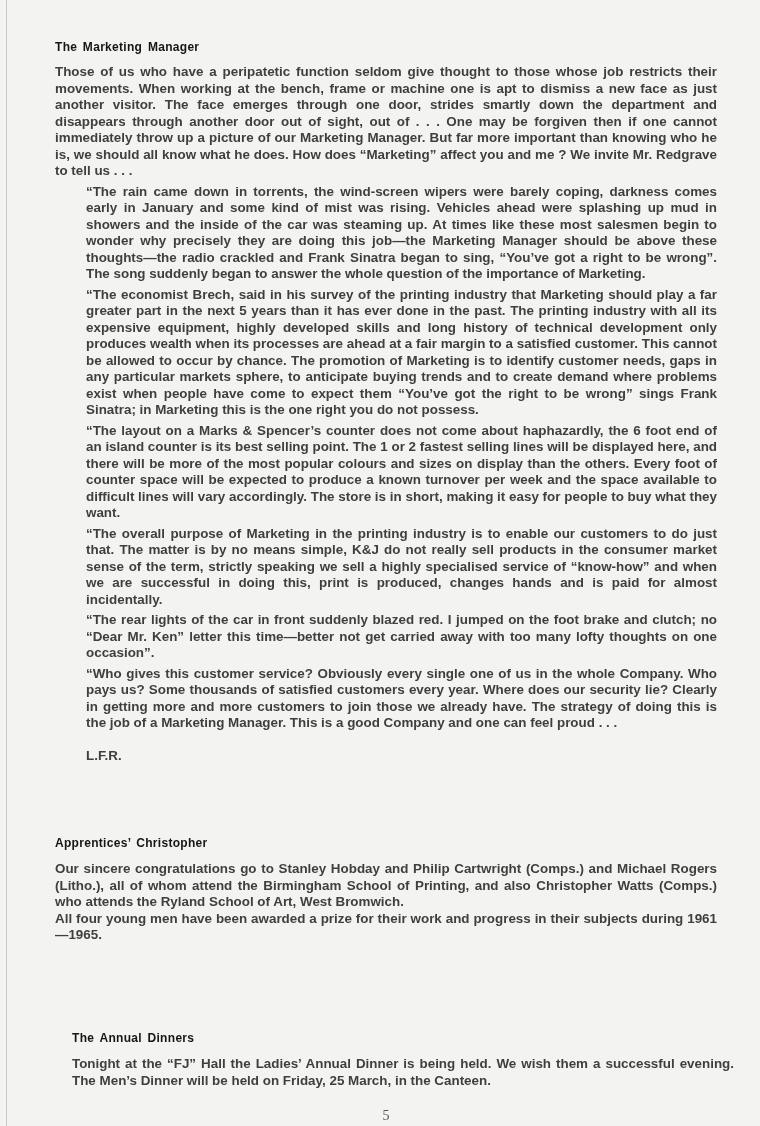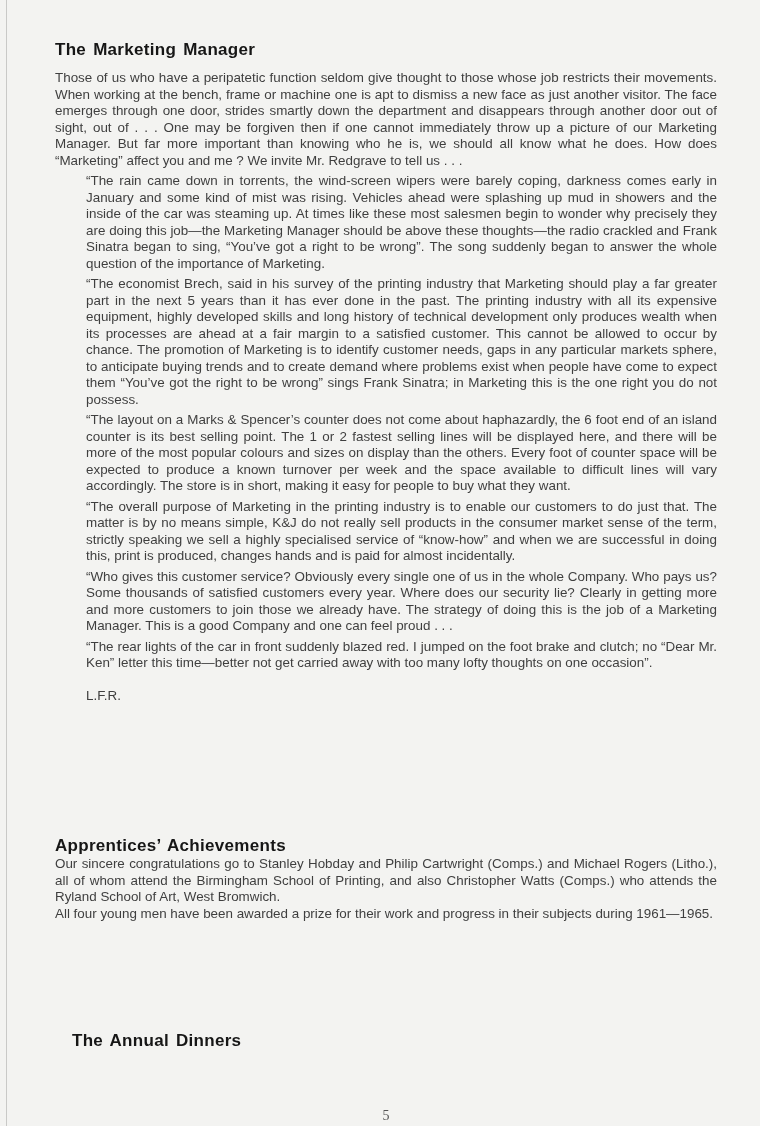--- a/index.html
+++ b/index.html
@@ -12,34 +12,35 @@
   }
   .edge-line {
     position: absolute; left: 6px; top: 0; width: 1px; height: 1126px;
     background: #c9c9c7;
   }
   .page {
     position: absolute; left: 55px; top: 40px; width: 662px;
   }
   h2 {
     font-family: "Liberation Sans", sans-serif;
-    font-weight: bold; font-size: 17px; color: #161616;
+    font-weight: bold; font-size: 12px; color: #161616;
     margin: 0; letter-spacing: 0.3px; word-spacing: 2px;
   }
   p {
     margin: 0; font-size: 13.4px; line-height: 16.5px;
     text-align: justify; text-align-last: left;
     color: #3f3f3f;
+    font-weight: bold;
   }
   .intro { margin-top: 10px; }
   .quote-block { margin-left: 31px; margin-top: 4px; }
   .quote-block p { margin-bottom: 4px; }
   .sig { text-align: left; margin-top: 16px; }
   .sec2 { position: absolute; left: 0; top: 796px; width: 662px; }
-  .sec2 p.body { }
+  .sec2 p.body { margin-top: 11px; }
   .sec3 { position: absolute; left: 17px; top: 991px; width: 662px; }
   .sec3 p.body { margin-top: 11px; }
   .page-num {
     position: absolute; left: 0; top: 1068px; width: 662px; text-align: center;
     font-family: "Liberation Serif", serif; font-size: 14px; color: #555;
   }
 </style>
 </head>
 <body>
 
@@ -48,30 +49,31 @@
 <div class="page">
 
   <section>
     <h2>The Marketing Manager</h2>
     <p class="intro">Those of us who have a peripatetic function seldom give thought to those whose job restricts their movements.  When working at the bench, frame or machine one is apt to dismiss a new face as just another visitor.  The face emerges through one door, strides smartly down the department and disappears through another door out of sight, out of . . .   One may be forgiven then if one cannot immediately throw up a picture of our Marketing Manager.  But far more important than knowing who he is, we should all know what he does.  How does “Marketing” affect you and me ?  We invite Mr. Redgrave to tell us . . .</p>
     <div class="quote-block">
       <p>“The rain came down in torrents, the wind-screen wipers were barely coping, darkness comes early in January and some kind of mist was rising.  Vehicles ahead were splashing up mud in showers and the inside of the car was steaming up.  At times like these most salesmen begin to wonder why precisely they are doing this job—the Marketing Manager should be above these thoughts—the radio crackled and Frank Sinatra began to sing, “You’ve got a right to be wrong”.  The song suddenly began to answer the whole question of the importance of Marketing.</p>
       <p>“The economist Brech, said in his survey of the printing industry that Marketing should play a far greater part in the next 5 years than it has ever done in the past.  The printing industry with all its expensive equipment, highly developed skills and long history of technical development only produces wealth when its processes are ahead at a fair margin to a satisfied customer.  This cannot be allowed to occur by chance.  The promotion of Marketing is to identify customer needs, gaps in any particular markets sphere, to anticipate buying trends and to create demand where problems exist when people have come to expect them “You’ve got the right to be wrong” sings Frank Sinatra; in Marketing this is the one right you do not possess.</p>
       <p>“The layout on a Marks &amp; Spencer’s counter does not come about haphazardly, the 6 foot end of an island counter is its best selling point.  The 1 or 2 fastest selling lines will be displayed here, and there will be more of the most popular colours and sizes on display than the others.  Every foot of counter space will be expected to produce a known turnover per week and the space available to difficult lines will vary accordingly.  The store is in short, making it easy for people to buy what they want.</p>
       <p>“The overall purpose of Marketing in the printing industry is to enable our customers to do just that.  The matter is by no means simple, K&amp;J do not really sell products in the consumer market sense of the term, strictly speaking we sell a highly specialised service of “know-how” and when we are successful in doing this, print is produced, changes hands and is paid for almost incidentally.</p>
+      <p>“The rear lights of the car in front suddenly blazed red. I jumped on the foot brake and clutch; no “Dear Mr. Ken” letter this time—better not get carried away with too many lofty thoughts on one occasion”.</p>
       <p>“Who gives this customer service? Obviously every single one of us in the whole Company. Who pays us?  Some thousands of satisfied customers every year.  Where does our security lie?  Clearly in getting more and more customers to join those we already have. The strategy of doing this is the job of a Marketing Manager.  This is a good Company and one can feel proud . . .</p>
-      <p>“The rear lights of the car in front suddenly blazed red. I jumped on the foot brake and clutch; no “Dear Mr. Ken” letter this time—better not get carried away with too many lofty thoughts on one occasion”.</p>
       <p class="sig">L.F.R.</p>
     </div>
   </section>
 
   <section class="sec2">
-    <h2>Apprentices’ Achievements</h2>
+    <h2>Apprentices’ Christopher</h2>
     <p class="body">Our sincere congratulations go to Stanley Hobday and Philip Cartwright (Comps.) and Michael Rogers (Litho.), all of whom attend the Birmingham School of Printing, and also Christopher Watts (Comps.) who attends the Ryland School of Art, West Bromwich.</p>
     <p>All four young men have been awarded a prize for their work and progress in their subjects during 1961—1965.</p>
   </section>
 
   <section class="sec3">
     <h2>The Annual Dinners</h2>
+    <p class="body">Tonight at the “FJ” Hall the Ladies’ Annual Dinner is being held.  We wish them a successful evening.     The Men’s Dinner will be held on Friday, 25 March, in the Canteen.</p>
   </section>
 
   <div class="page-num">5</div>
 </div>
 
 </body></html>

